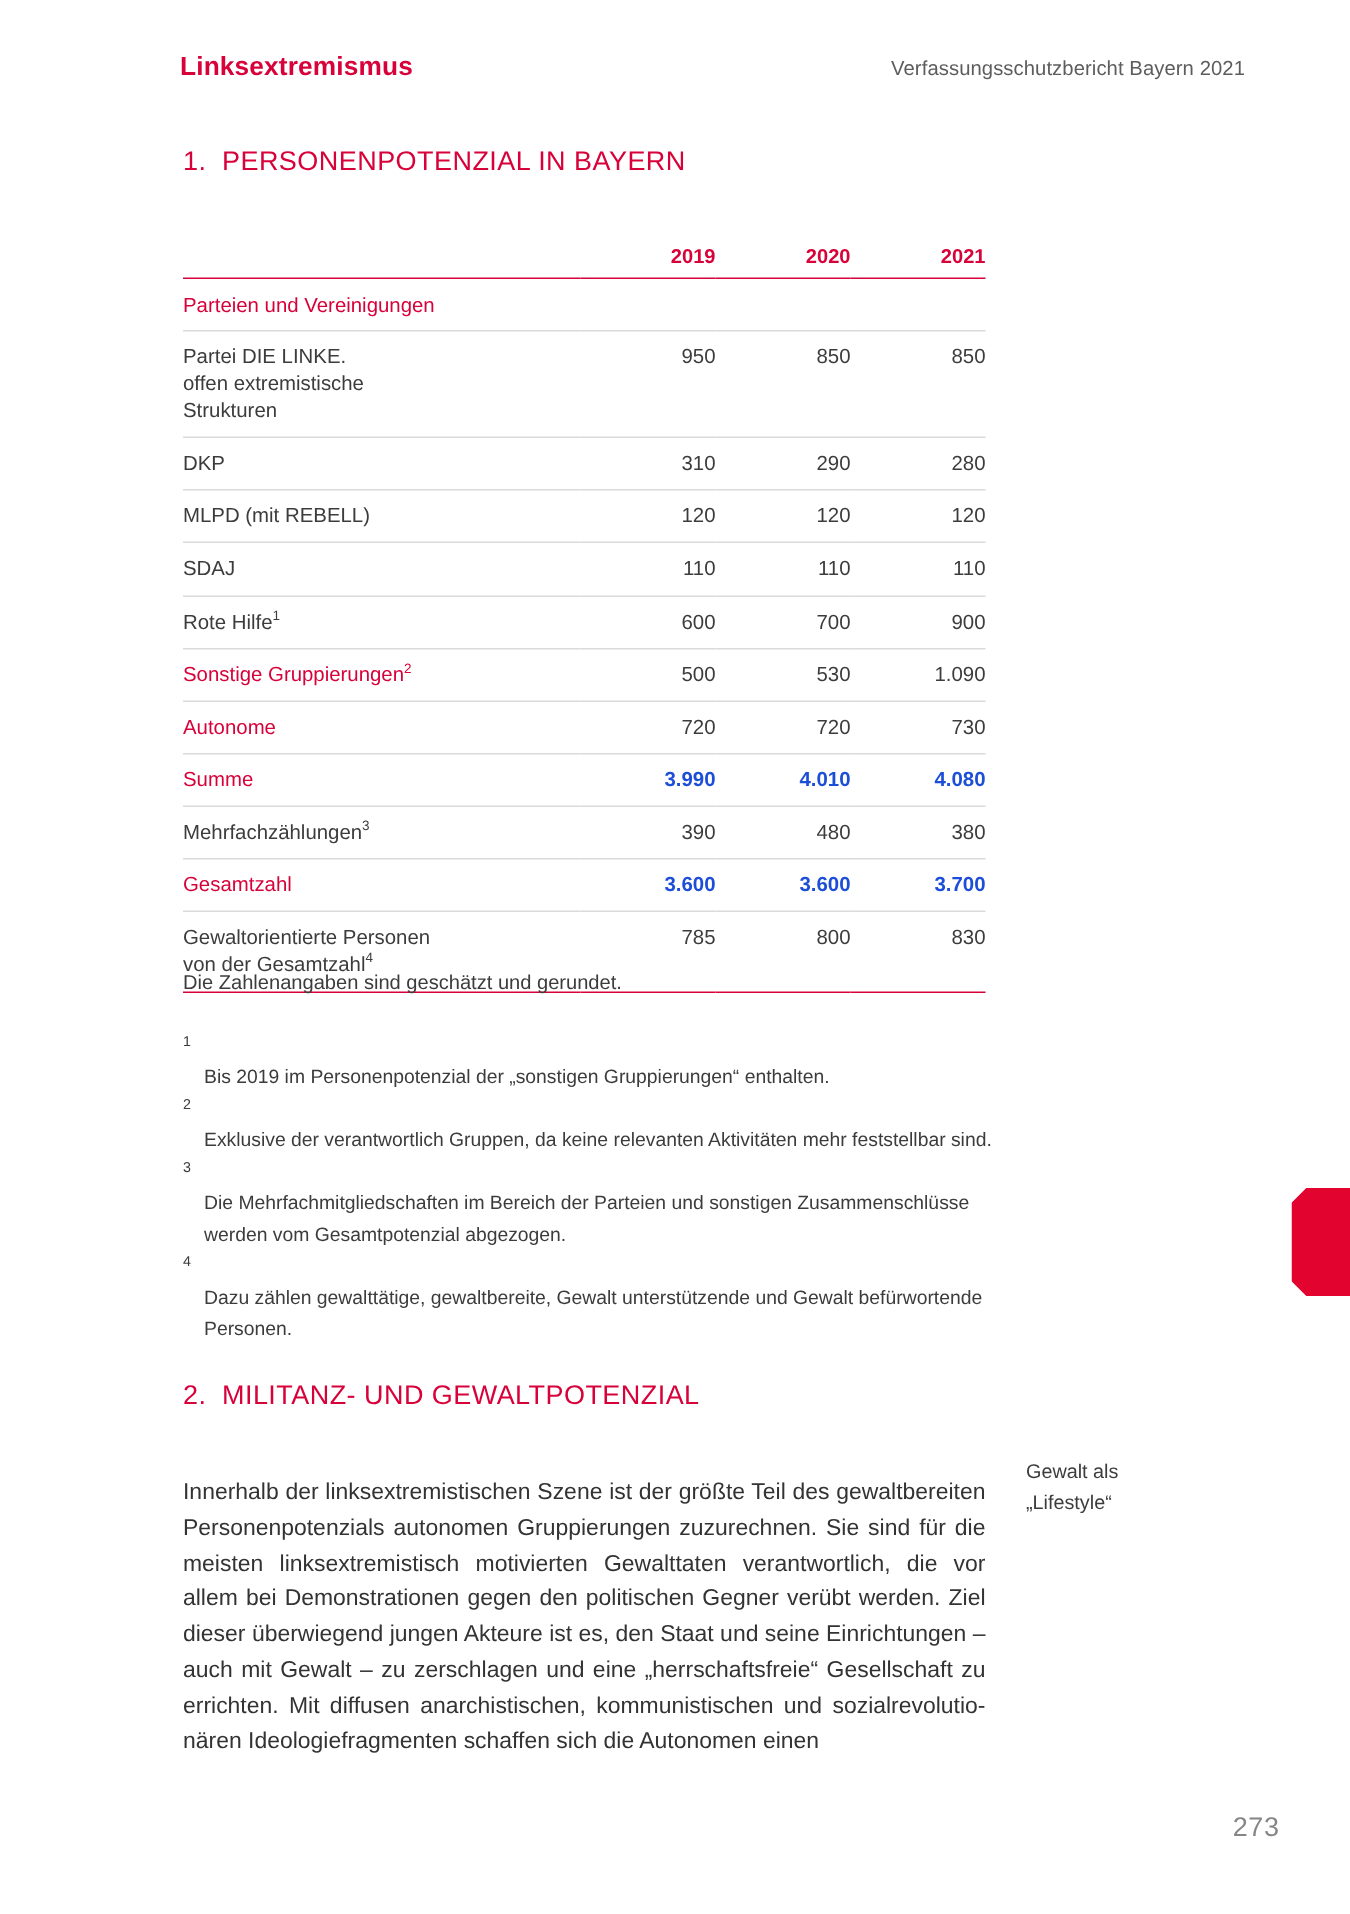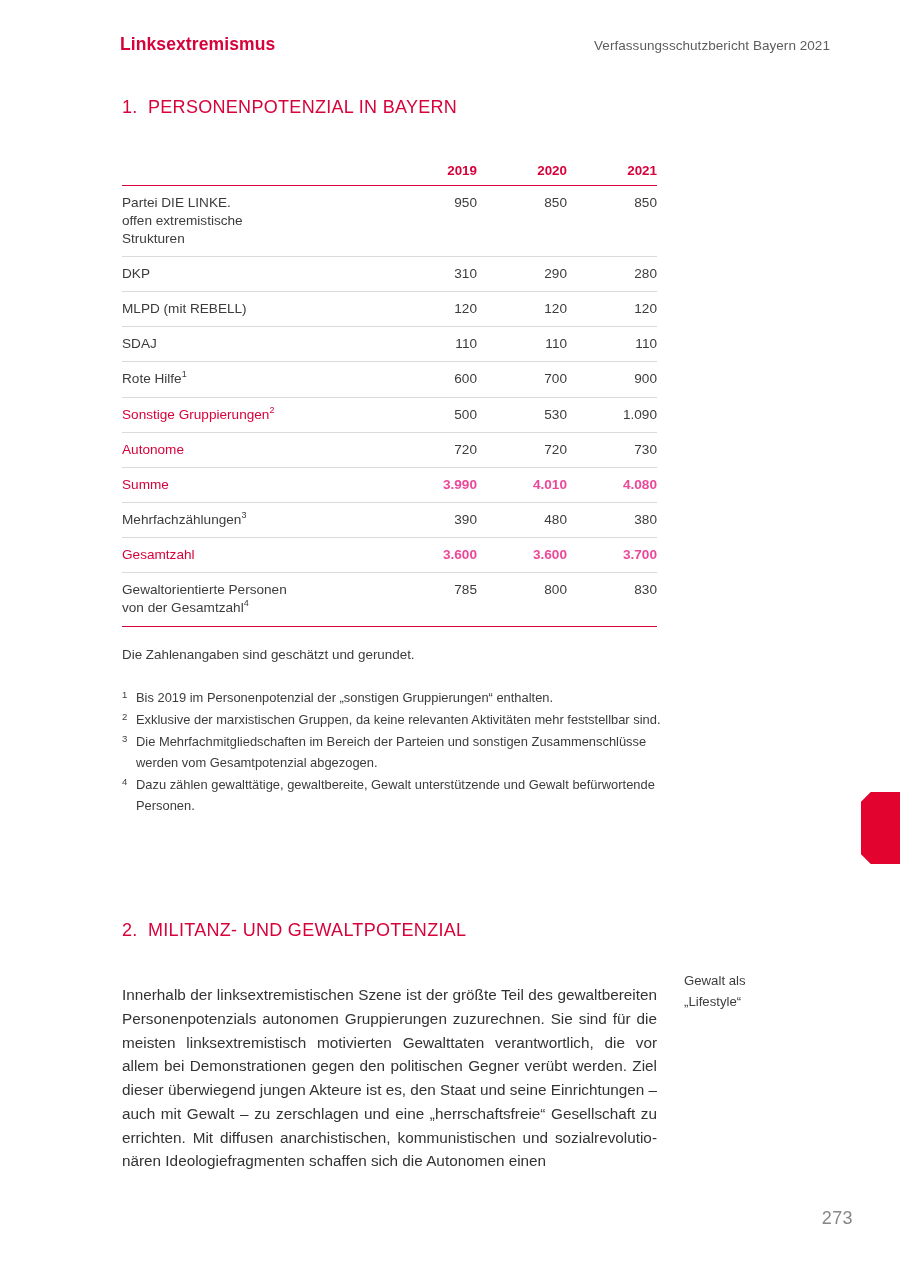--- a/index.html
+++ b/index.html
@@ -107,21 +107,21 @@
   .data-table tbody tr.last-row td {
     border-bottom: 1.6px solid #d8023a;
     padding-bottom: 9px;
   }
   .data-table td.num {
     text-align: right;
     color: #3c3c3c;
     white-space: nowrap;
   }
   .data-table tr.red td.label { color: #d8023a; }
-  .data-table tr.bold td.num { font-weight: 700; color: #ec4899; margin-top: 16px; }
+  .data-table tr.bold td.num { font-weight: 700; color: #1d4ed8; margin-top: 16px; }
   .data-table td.label { color: #3c3c3c; }
   .data-table sup {
     font-size: 9px;
     vertical-align: super;
     line-height: 0;
   }
 
   
   .note-main {
     position: absolute;
@@ -147,20 +147,21 @@
     width: 14px;
     flex: 0 0 14px;
     font-size: 9.5px;
     line-height: 1.35;
     padding-top: 1px;
     color: #3c3c3c;
   }
   .footnote .ftext {
     flex: 1;
     line-height: 1.62;
+    margin-top: 20px;
   }
 
   
   .body-copy {
     position: absolute;
     left: 122px;
     top: 968px;
     width: 535px;
     font-size: 15.3px;
     line-height: 1.55;
@@ -231,20 +232,26 @@
     </colgroup>
     <thead>
       <tr>
         <th class="c-label-head"></th>
         <th>2019</th>
         <th>2020</th>
         <th>2021</th>
       </tr>
     </thead>
     <tbody id="table-body">
+        <tr class="group-head">
+          <td class="label">Parteien und Vereinigungen</td>
+          <td class="num"></td>
+          <td class="num"></td>
+          <td class="num"></td>
+        </tr>
         <tr class="normal">
           <td class="label">Partei DIE LINKE.<br>offen extremistische<br>Strukturen</td>
           <td class="num">950</td>
           <td class="num">850</td>
           <td class="num">850</td>
         </tr>
         <tr class="normal">
           <td class="label">DKP</td>
           <td class="num">310</td>
           <td class="num">290</td>
@@ -309,21 +316,21 @@
 
   <div class="note-main">Die Zahlenangaben sind geschätzt und gerundet.</div>
 
   <div class="footnotes" id="footnotes">
       <div class="footnote">
         <span class="marker">1</span>
         <span class="ftext">Bis 2019 im Personenpotenzial der „sonstigen Gruppierungen“ enthalten.</span>
       </div>
       <div class="footnote">
         <span class="marker">2</span>
-        <span class="ftext">Exklusive der marxistischen Gruppen, da keine relevanten Aktivitäten mehr feststellbar sind.</span>
+        <span class="ftext">Exklusive der verantwortlich Gruppen, da keine relevanten Aktivitäten mehr feststellbar sind.</span>
       </div>
       <div class="footnote">
         <span class="marker">3</span>
         <span class="ftext">Die Mehrfachmitgliedschaften im Bereich der Parteien und sonstigen Zusammenschlüsse werden vom Gesamtpotenzial abgezogen.</span>
       </div>
       <div class="footnote">
         <span class="marker">4</span>
         <span class="ftext">Dazu zählen gewalttätige, gewaltbereite, Gewalt unterstützende und Gewalt befürwortende Personen.</span>
       </div>
     </div>

